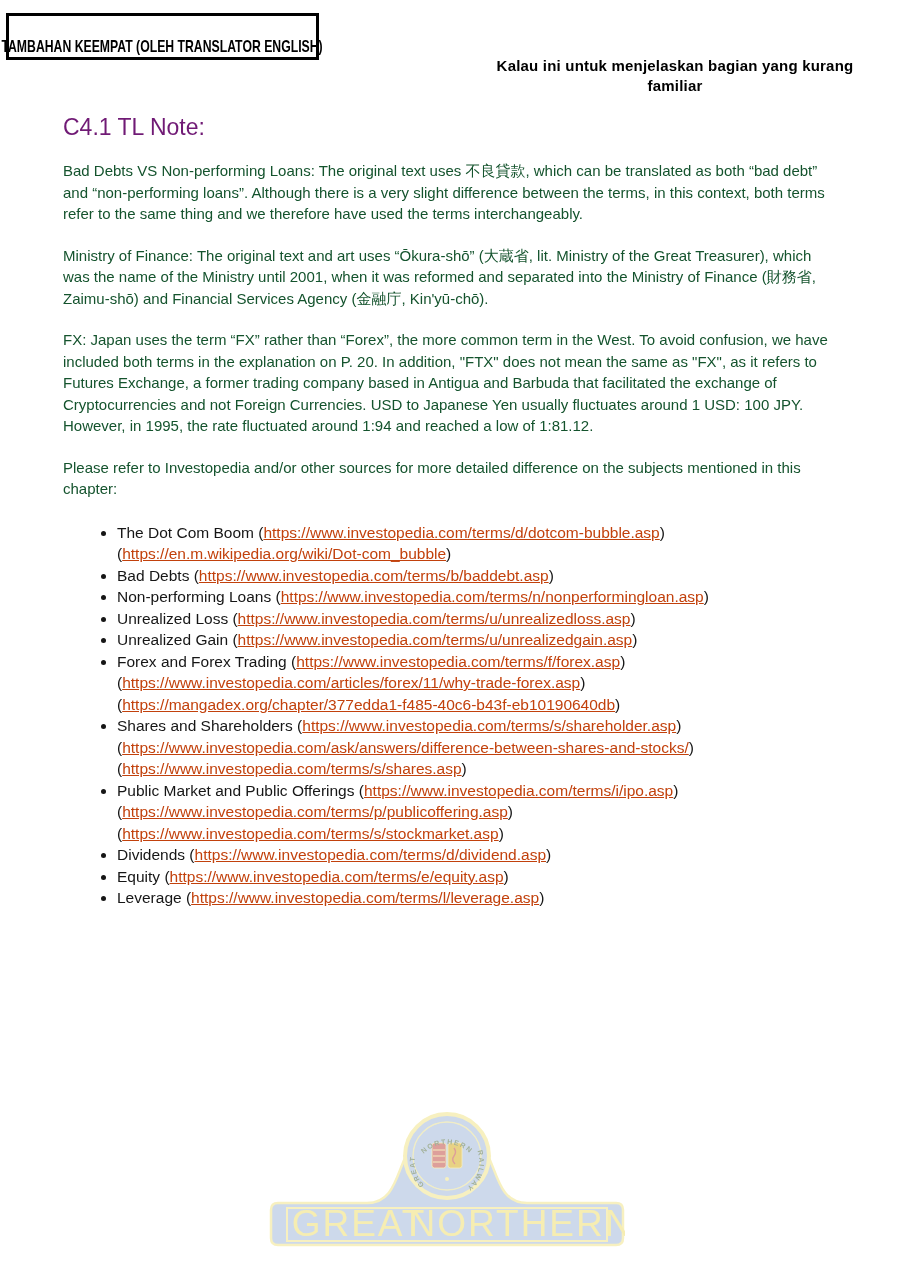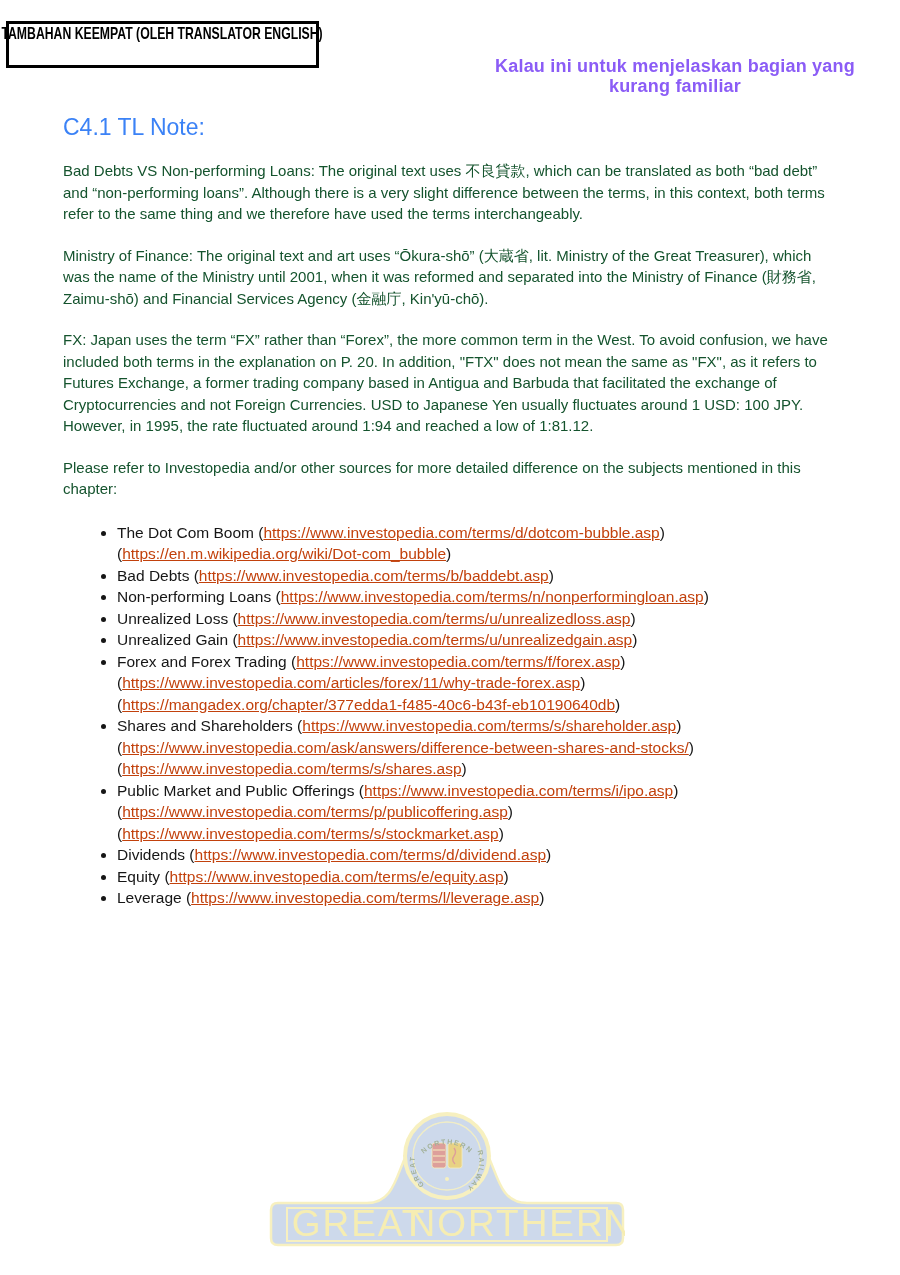--- a/index.html
+++ b/index.html
@@ -2,36 +2,36 @@
 <html><head>
 <meta charset="utf-8">
 <style>
   html,body{margin:0;padding:0;background:#fff;}
   .page{
     position:relative;width:900px;height:1275px;background:#ffffff;
     font-family:"Liberation Sans","DejaVu Sans",sans-serif;color:#111;
     overflow:hidden;
   }
   .header-box{
-    position:absolute;left:6px;top:21px;width:307px;height:41px;
+    position:absolute;left:6px;top:13px;width:307px;height:41px;
     border:3px solid #000;background:#fff;
-    display:flex;align-items:flex-start;justify-content:center;
+    display:flex;align-items:flex-end;justify-content:center;
   }
   .header-box span{
     font-weight:bold;font-size:17px;white-space:nowrap;
     transform:scaleX(0.72);letter-spacing:0;color:#000;
   }
   .hand-note{
     position:absolute;left:470px;top:56px;width:410px;
-    text-align:center;font-weight:bold;font-size:18px;line-height:20px;
-    letter-spacing:0.2px;color:#8b5cf6;
+    text-align:center;font-weight:bold;font-size:15px;line-height:20px;
+    letter-spacing:0.2px;color:#000000;
   }
   .content{position:absolute;left:63px;top:112px;width:778px;}
   h1.tl-title{
-    margin:0 0 18px 0;font-size:23px;font-weight:normal;line-height:30px;color:#3b82f6;
+    margin:0 0 18px 0;font-size:23px;font-weight:normal;line-height:30px;color:#701a75;
   }
   .content p{
     margin:0 0 20px 0;font-size:15px;line-height:21.5px;color:#14532d;
   }
   ul.links{
     margin:22px 0 0 0;padding:0 0 0 54px;list-style:disc outside;
     font-size:15.5px;line-height:21.5px;color:#161616;
   }
   ul.links li{margin:0;padding:0;}
   ul.links a{color:#c2410c;text-decoration:underline;}

